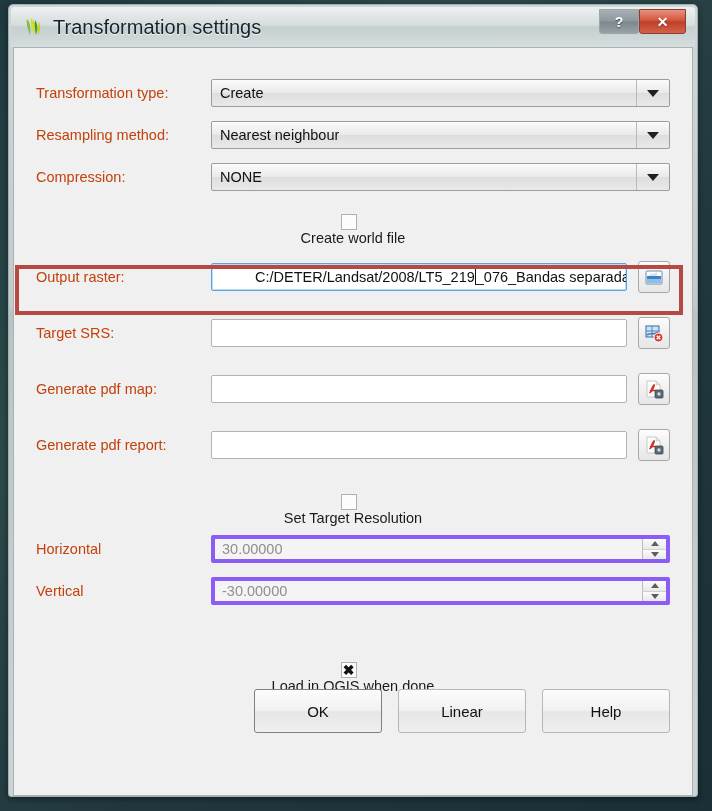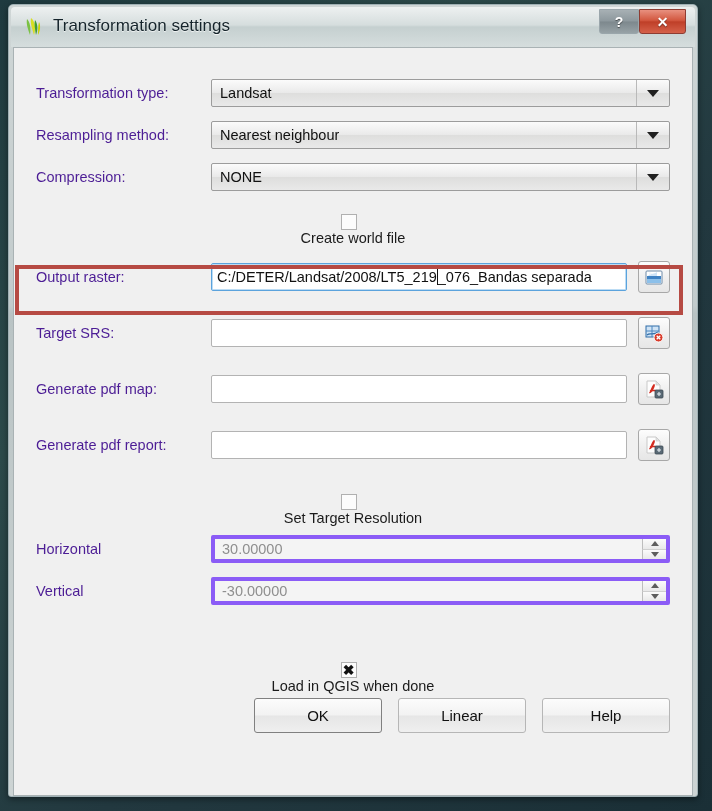--- a/index.html
+++ b/index.html
@@ -58,21 +58,21 @@
     left: 12px;
     top: 9px;
     width: 22px;
     height: 22px;
   }
 
   #title-text {
     position: absolute;
     left: 42px;
     top: 9px;
-    font-size: 17px;
+    font-size: 20px;
     color: #15242b;
     font-family: "Liberation Sans", sans-serif;
     text-shadow: 0 1px 1px rgba(255,255,255,0.85);
     white-space: nowrap;
   }
 
   .win-btn {
     position: absolute;
     top: 2px;
     height: 25px;
@@ -121,21 +121,21 @@
   .row {
     position: relative;
     display: flex;
     align-items: center;
     height: 30px;
     margin-bottom: 12px;
   }
 
   .lbl {
     font-size: 14.5px;
-    color: #4c1d95;
+    color: #c2410c;
     white-space: nowrap;
   }
   .lbl.w-combo { width: 175px; flex: none; }
   .lbl.w-field { width: 175px; flex: none; }
   .lbl.w-res   { width: 175px; flex: none; }
 
   
   .combo {
     position: relative;
     flex: 1;
@@ -176,20 +176,21 @@
     flex: 1;
     height: 28px;
     box-sizing: border-box;
     border: 1px solid #b3b3b3;
     border-radius: 2px;
     background: #ffffff;
     display: flex;
     align-items: center;
     overflow: hidden;
     cursor: text;
+    padding-left: 38px;
   }
   .field.focused {
     border: 1px solid #5ba3dd;
     box-shadow: inset 0 0 0 1px #bcdcf4;
   }
   .field .txt {
     font-size: 14.5px;
     color: #111;
     padding-left: 5px;
     white-space: nowrap;
@@ -317,21 +318,21 @@
   
   #buttons {
     position: absolute;
     right: 22px;
     bottom: 62px;
     display: flex;
     gap: 16px;
   }
   .dlgbtn {
     width: 128px;
-    height: 35px;
+    height: 44px;
     box-sizing: border-box;
     border: 1px solid #b6b6b6;
     border-radius: 3px;
     background: linear-gradient(to bottom, #fcfcfc 0%, #f2f2f2 48%, #e6e6e6 52%, #efefef 100%);
     font-size: 15px;
     color: #111;
     font-family: "Liberation Sans", sans-serif;
     display: flex;
     align-items: center;
     justify-content: center;
@@ -361,21 +362,21 @@
     <div class="win-btn" id="btn-help-win">?</div>
     <div class="win-btn" id="btn-close-win">✕</div>
   </div>
 
   <div id="client">
     <div id="form">
 
       <div class="row">
         <div class="lbl w-combo">Transformation type:</div>
         <div class="combo">
-          <div class="val">Landsat</div>
+          <div class="val">Create</div>
           <div class="arrowbox">
               <div class="tri-down"></div>
             </div>
         </div>
       </div>
 
       <div class="row">
         <div class="lbl w-combo">Resampling method:</div>
         <div class="combo">
           <div class="val">Nearest neighbour</div>

